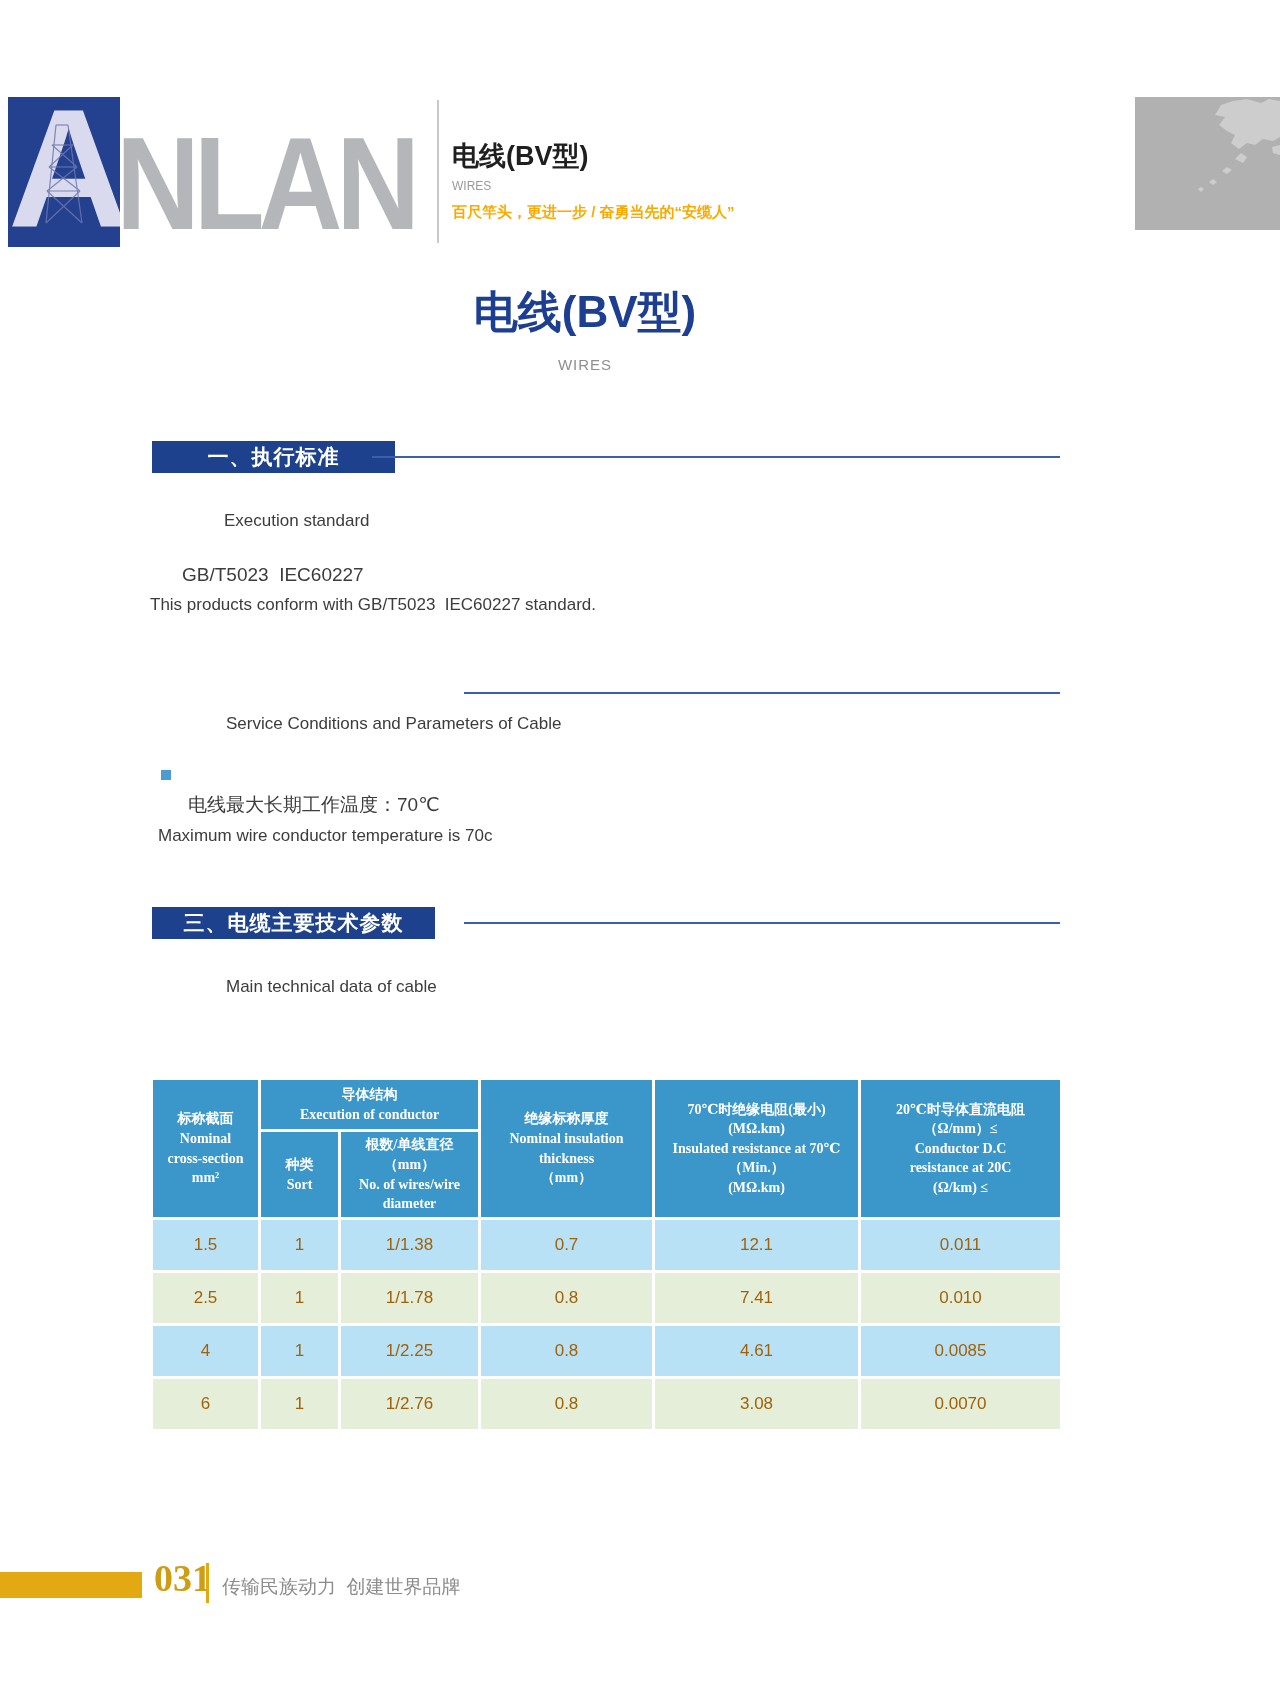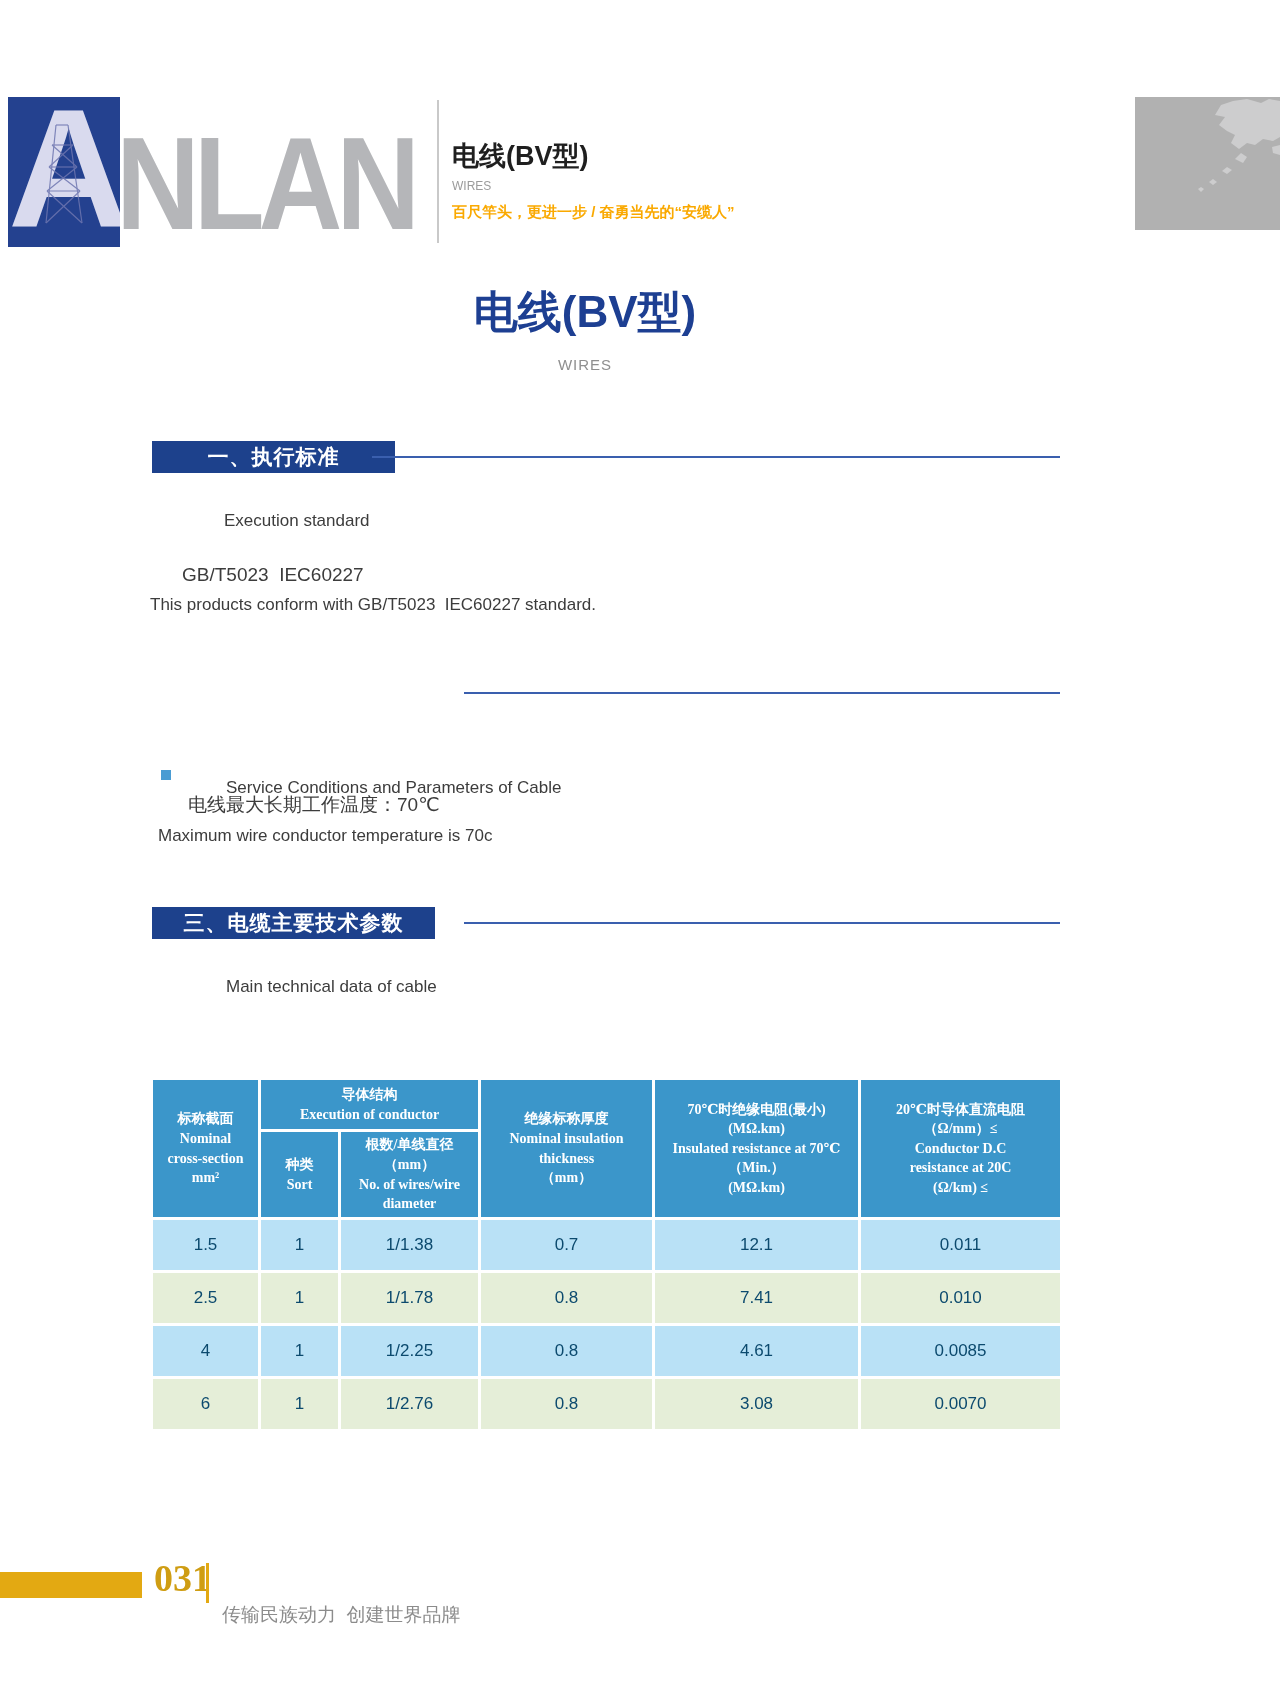--- a/index.html
+++ b/index.html
@@ -30,32 +30,32 @@
   .sec-line{position:absolute;height:2px;background:#3a5fae;}
   .plain{position:absolute;white-space:pre;margin-top:30px;}
   .t17{font-size:17px;color:#3c3c3c;}
   .t19{font-size:19px;color:#3c3c3c;}
   .bullet-sq{position:absolute;width:10px;height:10px;background:#4a9cd3;}
   
   .data-table{position:absolute;left:150px;top:1077px;width:910px;border-collapse:collapse;table-layout:fixed;}
   .data-table th{background:#3b96ca;color:#ffffff;font-family:"Liberation Serif","DejaVu Serif",serif;
     font-weight:bold;font-size:14px;line-height:1.4;text-align:center;vertical-align:middle;
     border:3px solid #ffffff;white-space:pre-line;padding:2px;}
-  .data-table td{font-size:17px;color:#0c4a6e;text-align:center;vertical-align:middle;
+  .data-table td{font-size:17px;color:#a16207;text-align:center;vertical-align:middle;
     border:3px solid #ffffff;height:50px;padding:0;}
   tr.row-blue td{background:#b9e1f6;}
   tr.row-green td{background:#e5eed8;}
   .hrow-top{height:52px;}
   .hrow-sub{height:88px;}
   
   .footer-bar{position:absolute;left:0;top:1572px;width:142px;height:26px;background:#e3a912;}
   .footer-num{position:absolute;left:154px;top:1556px;font-family:"Liberation Serif","DejaVu Serif",serif;
     font-size:38px;font-weight:bold;color:#cf9d13;}
   .footer-div{position:absolute;left:206px;top:1563px;width:3px;height:40px;background:#e3a912;}
-  .footer-slogan{position:absolute;left:222px;top:1574px;font-size:19px;color:#8c8c8c;white-space:pre;margin-top:28px;}
+  .footer-slogan{position:absolute;left:222px;top:1574px;font-size:19px;color:#8c8c8c;white-space:pre;}
 </style>
 </head>
 <body>
 
 <div id="page">
 
   <div class="logo-square">
     <div class="logo-a">A</div>
     <svg class="tower-svg" width="56" height="110" viewBox="0 0 56 110">
       <g stroke="#6e76b0" stroke-width="1.2" fill="none" opacity="0.85">
@@ -100,21 +100,21 @@
     <div class="mt-en">WIRES</div>
   </div>
 
   <div class="sec-box" style="left:152px;top:441px;width:243px;">一、执行标准</div>
   <div class="sec-line" style="left:372px;top:456px;width:688px;"></div>
   <div class="plain t17" style="left:224px;top:481px;">Execution standard</div>
   <div class="plain t19" style="left:182px;top:534px;">GB/T5023  IEC60227</div>
   <div class="plain t17" style="left:150px;top:565px;">This products conform with GB/T5023  IEC60227 standard.</div>
 
   <div class="sec-line" style="left:464px;top:692px;width:596px;"></div>
-  <div class="plain t17" style="left:226px;top:748px;">Service Conditions and Parameters of Cable</div>
+  <div class="plain t17" style="left:226px;top:684px;">Service Conditions and Parameters of Cable</div>
   <div class="bullet-sq" style="left:161px;top:770px;"></div>
   <div class="plain t19" style="left:188px;top:762px;">电线最大长期工作温度：70℃</div>
   <div class="plain t17" style="left:158px;top:796px;">Maximum wire conductor temperature is 70c</div>
 
   <div class="sec-box" style="left:152px;top:907px;width:283px;">三、电缆主要技术参数</div>
   <div class="sec-line" style="left:464px;top:922px;width:596px;"></div>
   <div class="plain t17" style="left:226px;top:947px;">Main technical data of cable</div>
 
   <table class="data-table">
     <colgroup>

